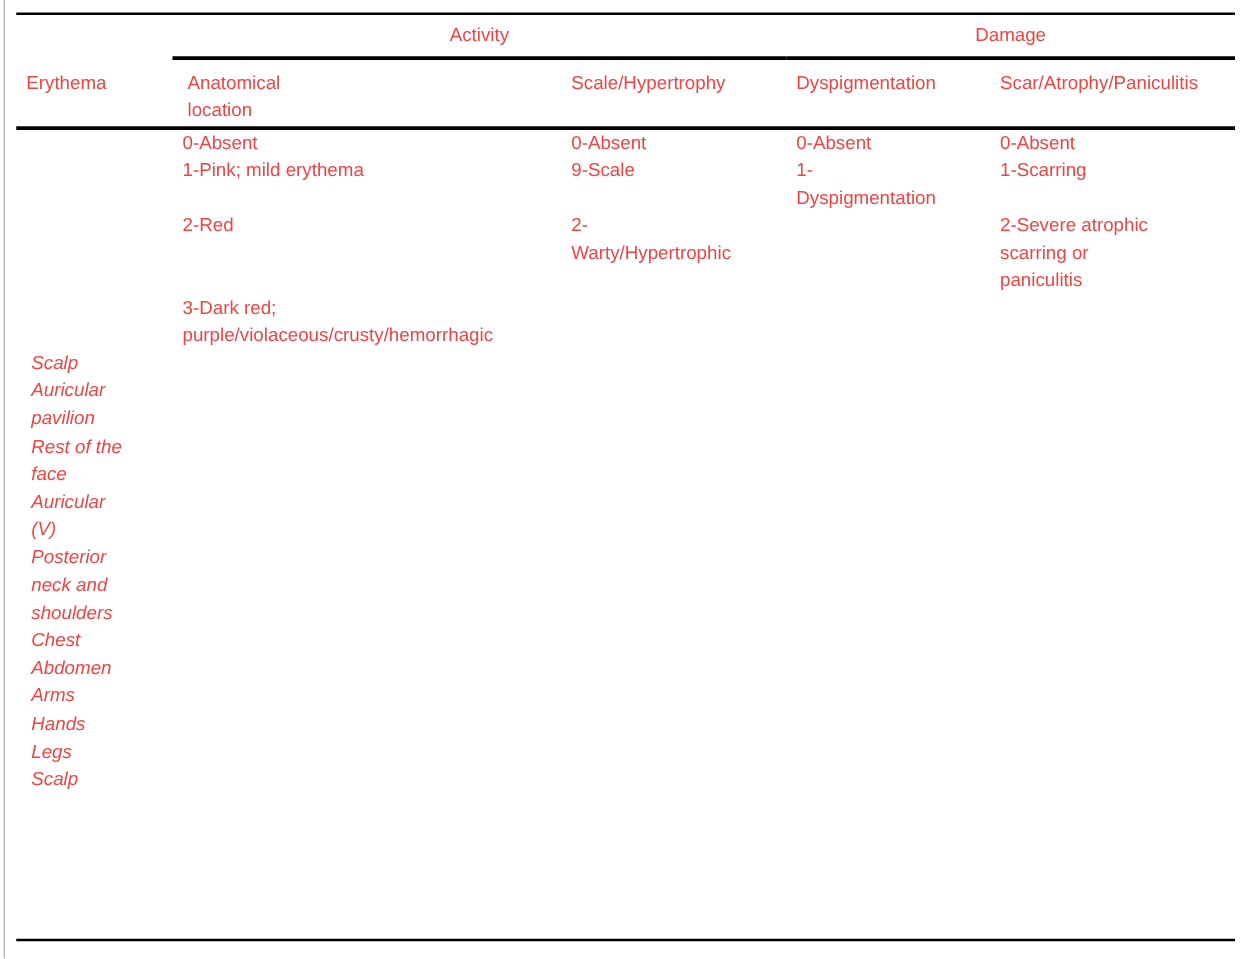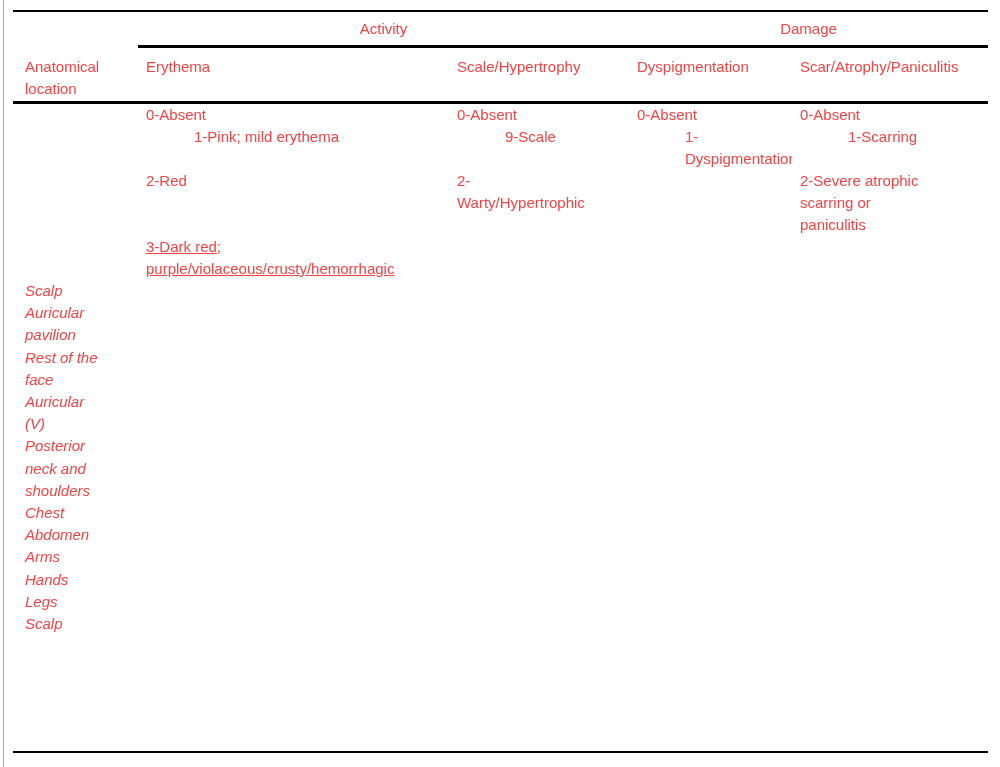--- a/index.html
+++ b/index.html
@@ -41,23 +41,23 @@
 
   
   .header-row{height:53px;border-bottom:3px solid #000;}
   .header-row .cell{padding-top:8px;line-height:22px;}
 
   
   .body-row{height:647px;}
   .body-col{line-height:22px;}
   .srow{overflow:hidden;}
   .r0{height:22px;}
-  .r1{height:44px;margin-left:48px;}
+  .r1{height:44px;}
   .r2{height:66px;}
-  .r3{height:44px;text-decoration:underline;}
+  .r3{height:44px;}
   .body-anat{padding-top:176px;line-height:22.2px;font-style:italic;}
   .line{white-space:nowrap;}
 </style>
 </head>
 <body>
 
 <div class="page">
   <div class="edge-line"></div>
 
   <div class="clasi-table">
@@ -66,27 +66,27 @@
       <div class="cell anat-col"></div>
       <div class="cell group-cell group-activity">
         <span>Activity</span>
       </div>
       <div class="cell group-cell group-damage">
         <span>Damage</span>
       </div>
     </div>
 
     <div class="row header-row">
+      <div class="cell">
+        <span class="line">Erythema</span>
+      </div>
       <div class="cell anat-col">
           <div class="line">Anatomical</div>
           <div class="line">location</div>
         </div>
-      <div class="cell">
-        <span class="line">Erythema</span>
-      </div>
       <div class="cell">
         <span class="line">Scale/Hypertrophy</span>
       </div>
       <div class="cell">
         <span class="line">Dyspigmentation</span>
       </div>
       <div class="cell">
         <span class="line">Scar/Atrophy/Paniculitis</span>
       </div>
     </div>

